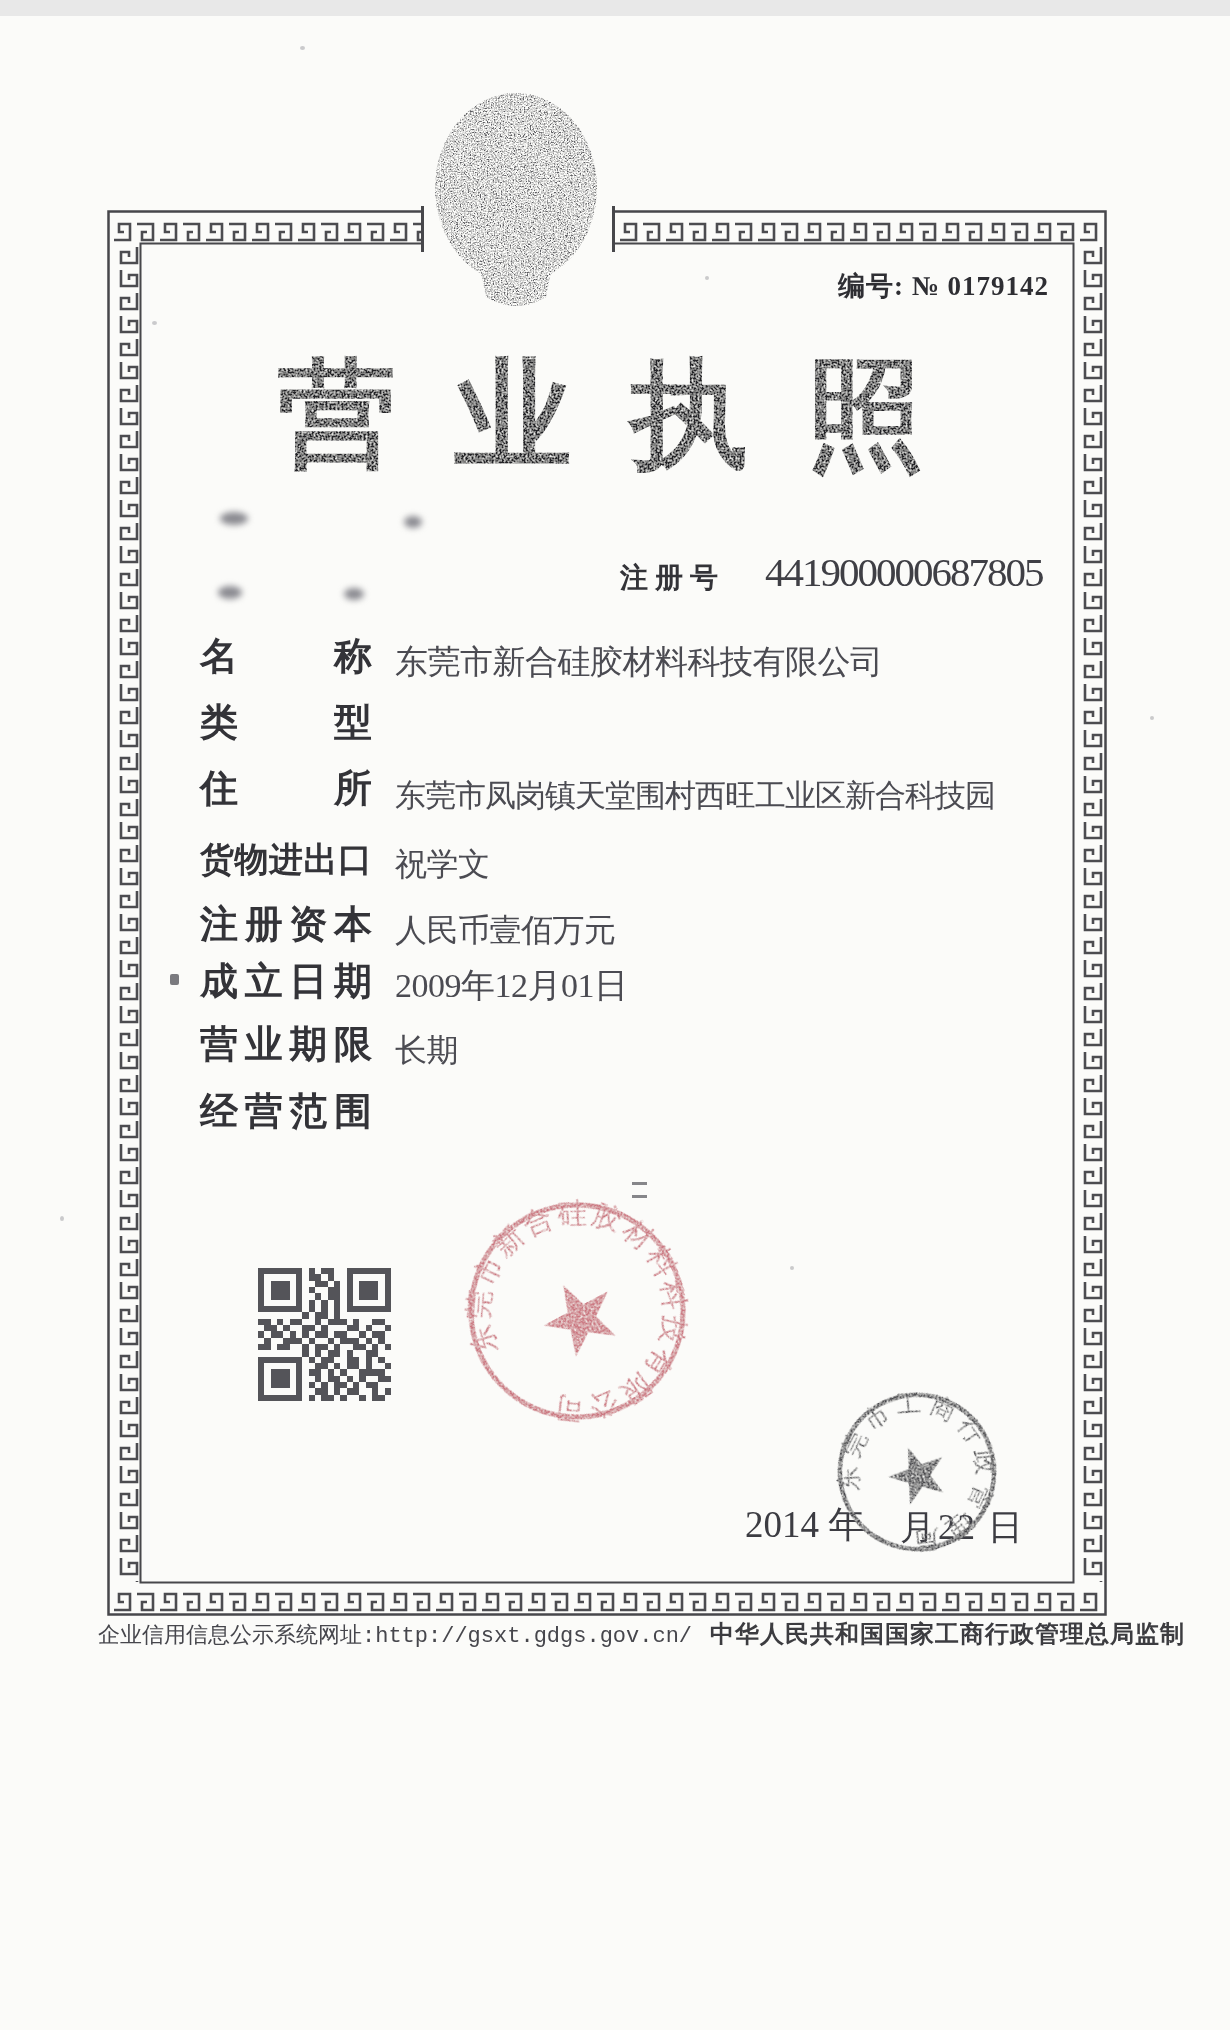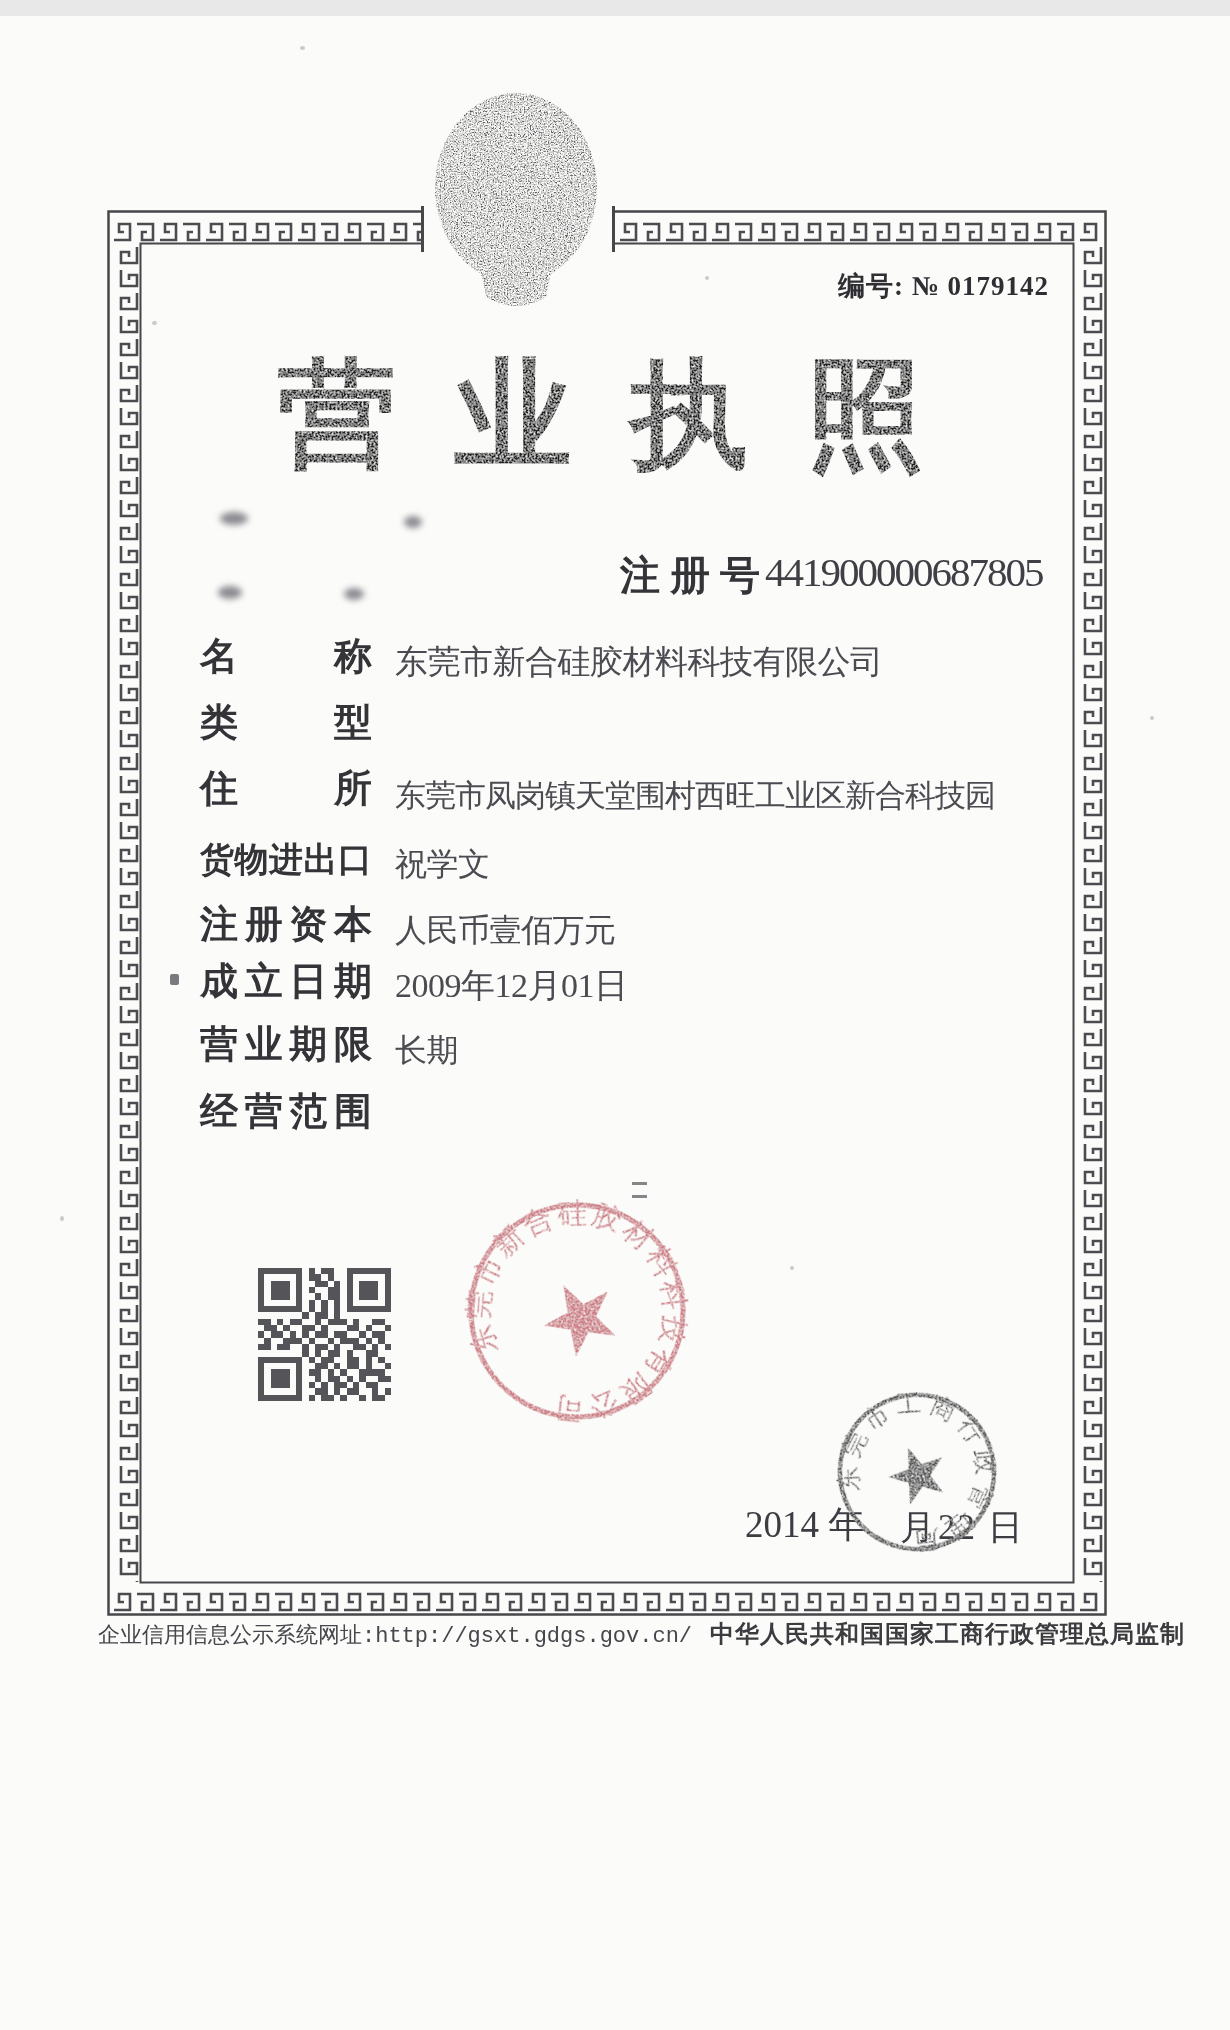--- a/index.html
+++ b/index.html
@@ -22,21 +22,21 @@
     position:absolute;left:838px;top:252px;z-index:4;
     font-size:27px;font-weight:600;color:#2e2e33;letter-spacing:1px;white-space:nowrap;
   }
   .title{
     position:absolute;left:278px;top:330px;width:646px;z-index:4;
     font-size:118px;line-height:140px;font-weight:900;color:#242428;
     text-align:justify;text-align-last:justify;white-space:nowrap_off;
   }
   .regno-row{position:absolute;left:0;top:530px;width:1230px;z-index:4;}
   .regno-label{
-    position:absolute;left:620px;top:2px;font-size:40px;font-weight:700;color:#333338;white-space:nowrap;
+    position:absolute;left:620px;top:13px;font-size:28px;font-weight:700;color:#333338;white-space:nowrap;
   }
   .regno-value{
     position:absolute;left:765px;top:2px;font-size:41px;color:#3f3f45;letter-spacing:-2px;white-space:nowrap;
   }
   
   .flabel{
     position:absolute;left:200px;width:172px;z-index:4;
     font-size:38px;font-weight:600;color:#333338;
     text-align:justify;text-align-last:justify;line-height:44px;
   }

